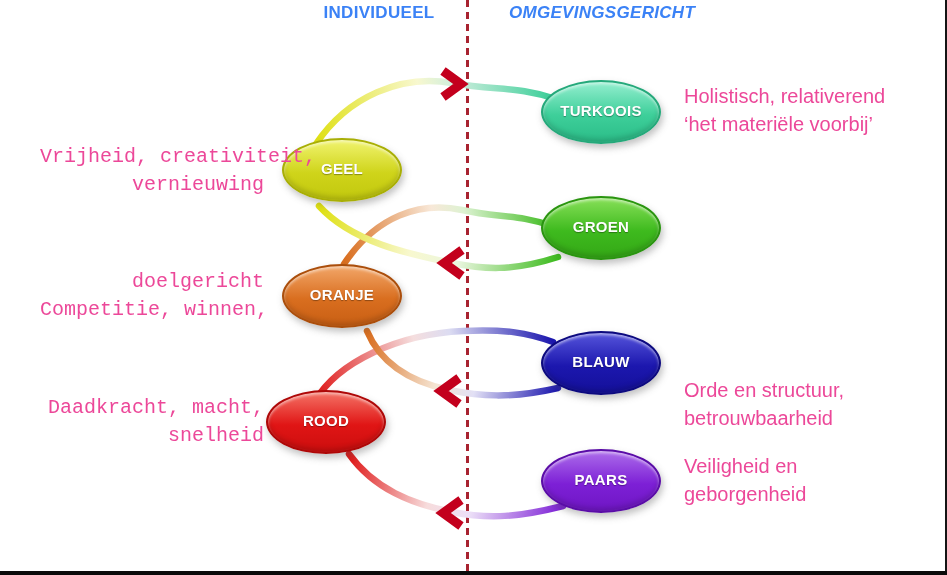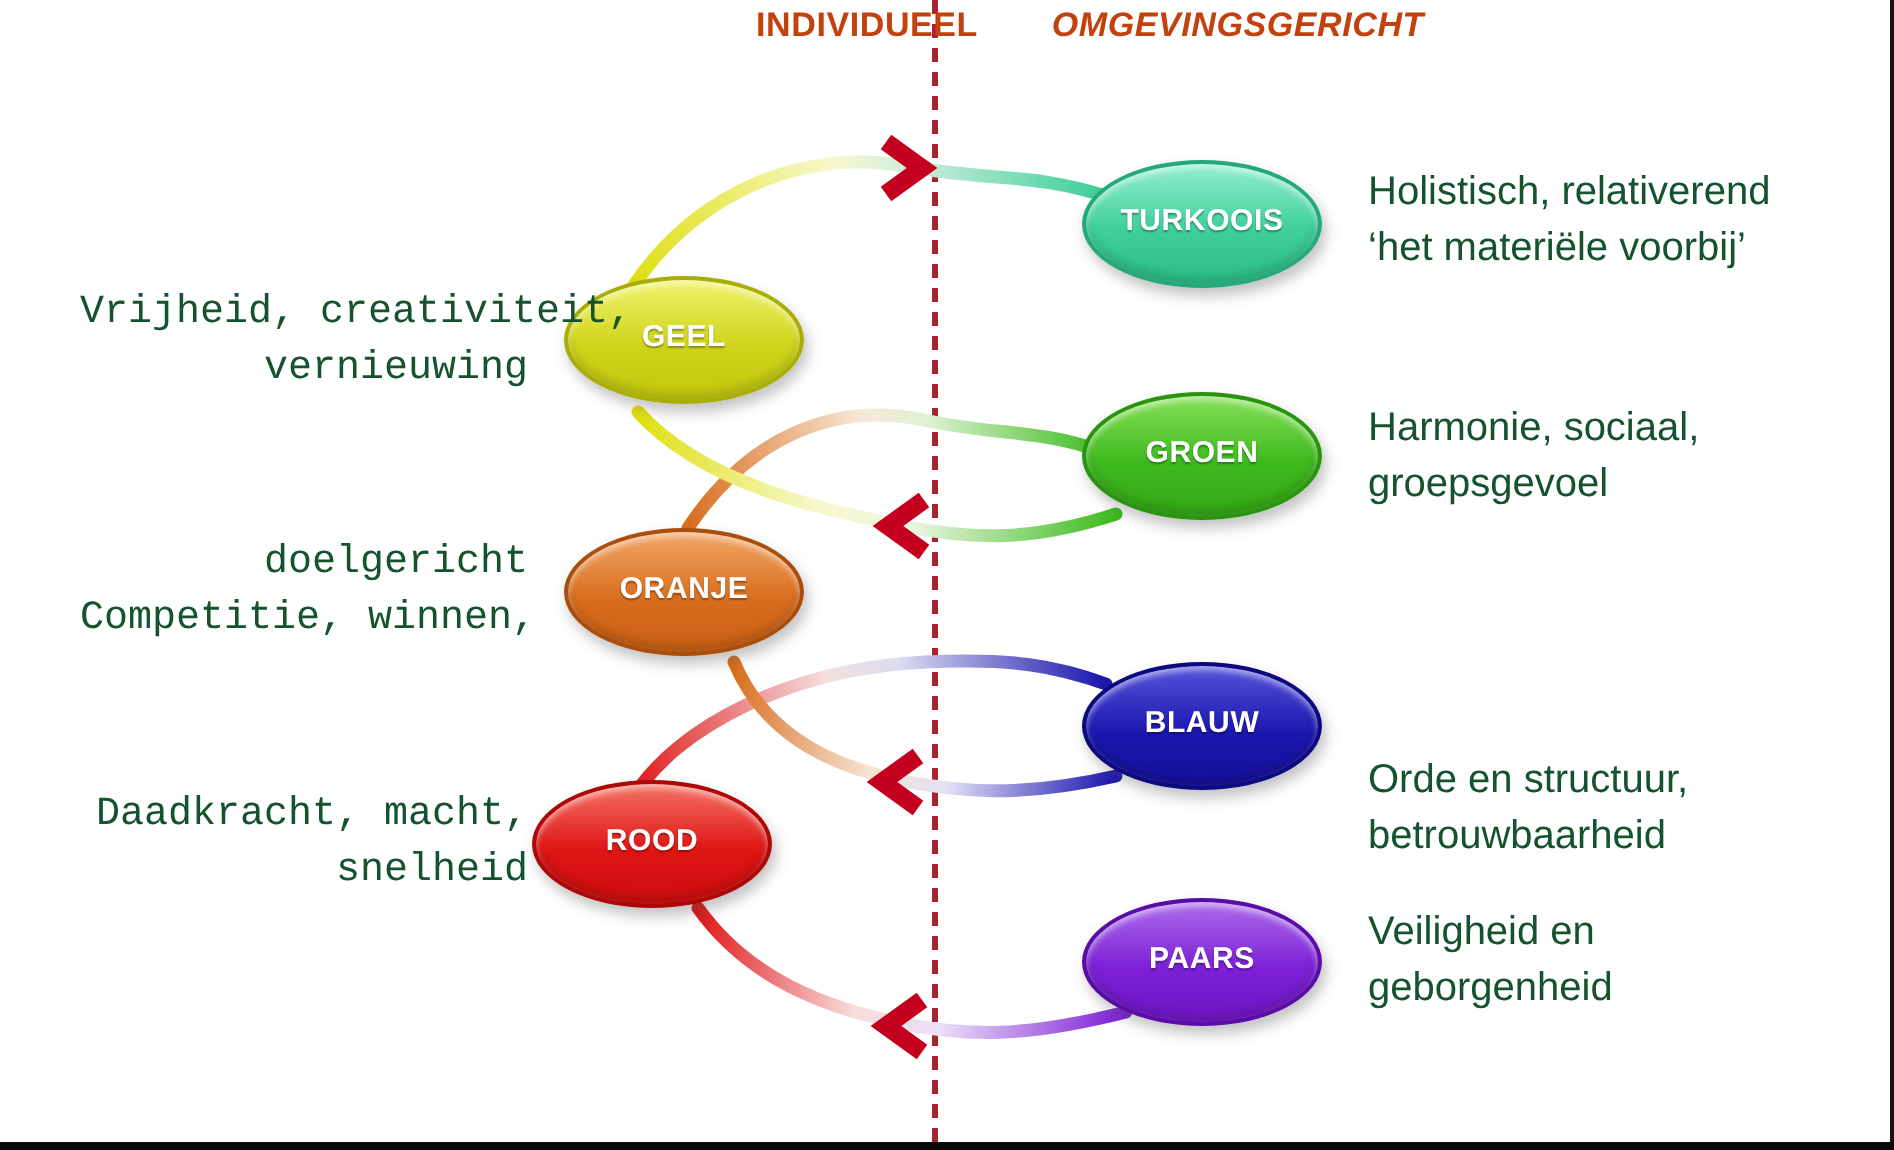--- a/index.html
+++ b/index.html
@@ -7,41 +7,41 @@
     position:relative;width:947px;height:575px;background:#ffffff;
     overflow:hidden;font-family:"Liberation Sans","DejaVu Sans",sans-serif;
   }
   .edge-right{position:absolute;top:0;right:0;width:2px;height:575px;background:#141414;}
   .edge-bottom{position:absolute;left:0;bottom:0;width:947px;height:4px;background:#0a0a0a;}
   .divider{
     position:absolute;left:466px;top:0;width:3px;height:571px;
     background:repeating-linear-gradient(180deg,#a82330 0 7px,transparent 7px 12px);
   }
   .hdr{
-    position:absolute;top:3px;width:220px;text-align:right;
-    font-size:17px;font-weight:bold;color:#c2410c;letter-spacing:.3px;
+    position:absolute;top:3px;width:220px;text-align:center;
+    font-size:17px;font-weight:bold;color:#3b82f6;letter-spacing:.3px;
   }
   .hdr.left{left:269px;}
   .hdr.right{left:492px;font-style:italic;}
   svg.curves{position:absolute;left:0;top:0;}
   .node{
     position:absolute;width:120px;height:64px;border-radius:50%;
     box-sizing:border-box;border:2px solid var(--d);
     background:linear-gradient(180deg,var(--l) 4%,var(--b) 55%,var(--bd) 100%);
     box-shadow:2px 4px 7px rgba(80,80,80,.35),
                inset 0 2px 3px rgba(255,255,255,.55),
                inset 0 -3px 5px rgba(0,0,0,.15);
     text-align:center;
   }
   .node span{
     display:block;line-height:58px;color:#ffffff;font-weight:bold;
     font-size:15px;letter-spacing:.3px;text-shadow:0 1px 1px rgba(0,0,0,.35);
   }
   .desc{
-    position:absolute;font-size:20px;line-height:28px;color:#14532d;white-space:nowrap;
+    position:absolute;font-size:20px;line-height:28px;color:#ec4899;white-space:nowrap;
   }
   .desc.right-col{left:684px;text-align:left;}
   .desc.left-col{left:40px;width:224px;text-align:right;font-family:Liberation Mono, monospace;}
 </style>
 </head>
 <body>
 
 <div id="stage">
 
   <div class="divider"></div>
@@ -126,24 +126,20 @@
   </div>
 
   <div class="desc right-col" style="top:82px;">
     <div>Holistisch, relativerend</div>
     <div>‘het materiële voorbij’</div>
   </div>
   <div class="desc left-col" style="top:143px;">
     <div>Vrijheid, creativiteit,</div>
     <div>vernieuwing</div>
   </div>
-  <div class="desc right-col" style="top:200px;">
-    <div>Harmonie, sociaal,</div>
-    <div>groepsgevoel</div>
-  </div>
   <div class="desc left-col" style="top:268px;">
     <div>doelgericht</div>
     <div>Competitie, winnen,</div>
   </div>
   <div class="desc right-col" style="top:336px;margin-top:40px;">
     <div>Orde en structuur,</div>
     <div>betrouwbaarheid</div>
   </div>
   <div class="desc left-col" style="top:394px;">
     <div>Daadkracht, macht,</div>

